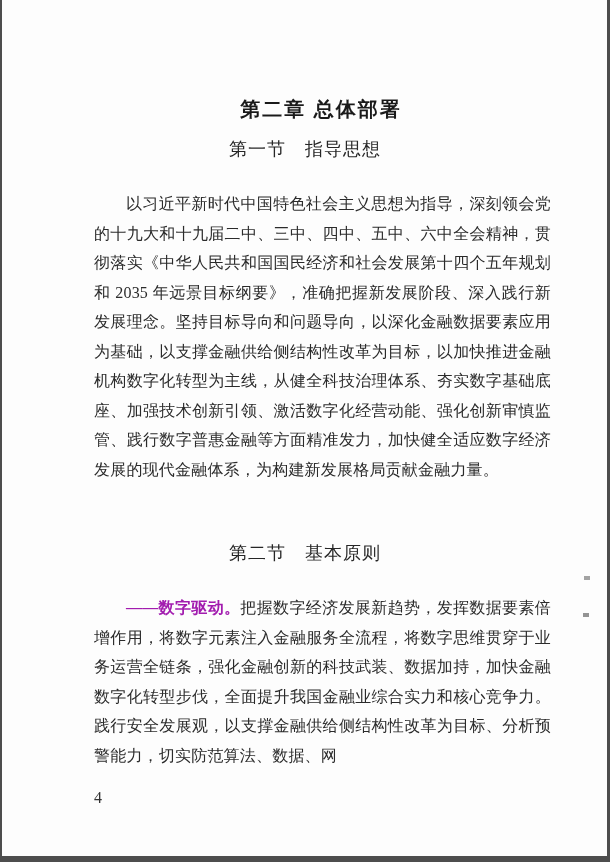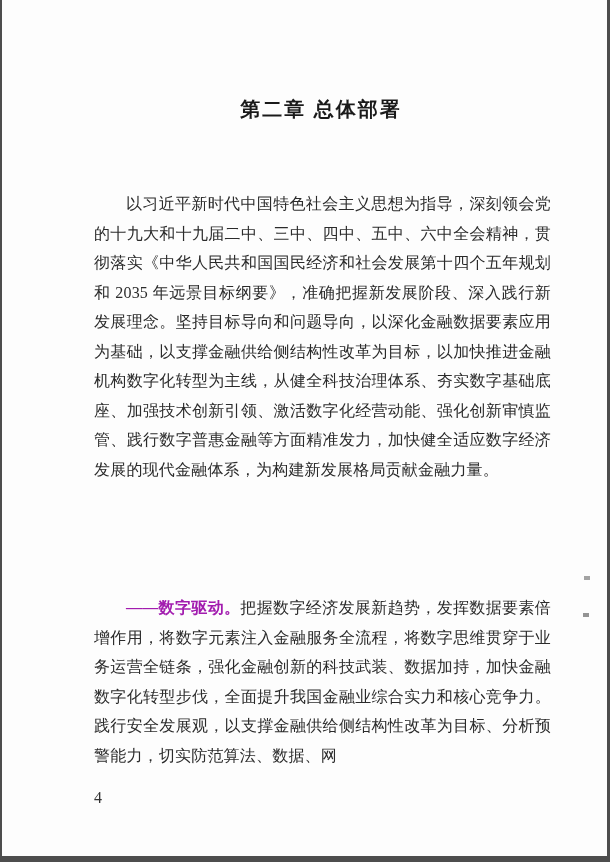--- a/index.html
+++ b/index.html
@@ -93,23 +93,25 @@
     color: #333333;
   }
 </style>
 </head>
 <body>
 
 <div class="page">
 
   <h1 class="chapter-title">第二章 总体部署</h1>
 
+  <h2 class="section-title section-title-1">第一节　指导思想</h2>
 
   <p class="body-para body-para-1">以习近平新时代中国特色社会主义思想为指导，深刻领会党的十九大和十九届二中、三中、四中、五中、六中全会精神，贯彻落实《中华人民共和国国民经济和社会发展第十四个五年规划和 2035 年远景目标纲要》，准确把握新发展阶段、深入践行新发展理念。坚持目标导向和问题导向，以深化金融数据要素应用为基础，以支撑金融供给侧结构性改革为目标，以加快推进金融机构数字化转型为主线，从健全科技治理体系、夯实数字基础底座、加强技术创新引领、激活数字化经营动能、强化创新审慎监管、践行数字普惠金融等方面精准发力，加快健全适应数字经济发展的现代金融体系，为构建新发展格局贡献金融力量。</p>
 
+  <h2 class="section-title section-title-2">第二节　基本原则</h2>
 
   <p class="body-para body-para-2"><span class="principle-lead">——数字驱动。</span><span>把握数字经济发展新趋势，发挥数据要素倍增作用，将数字元素注入金融服务全流程，将数字思维贯穿于业务运营全链条，强化金融创新的科技武装、数据加持，加快金融数字化转型步伐，全面提升我国金融业综合实力和核心竞争力。践行安全发展观，以支撑金融供给侧结构性改革为目标、分析预警能力，切实防范算法、数据、网</span></p>
 
   <div class="page-number">4</div>
 
   <div class="edge-left"></div>
   <div class="edge-right"></div>
   <div class="edge-bottom"></div>
   <div class="speck-1"></div>
   <div class="speck-2"></div>

